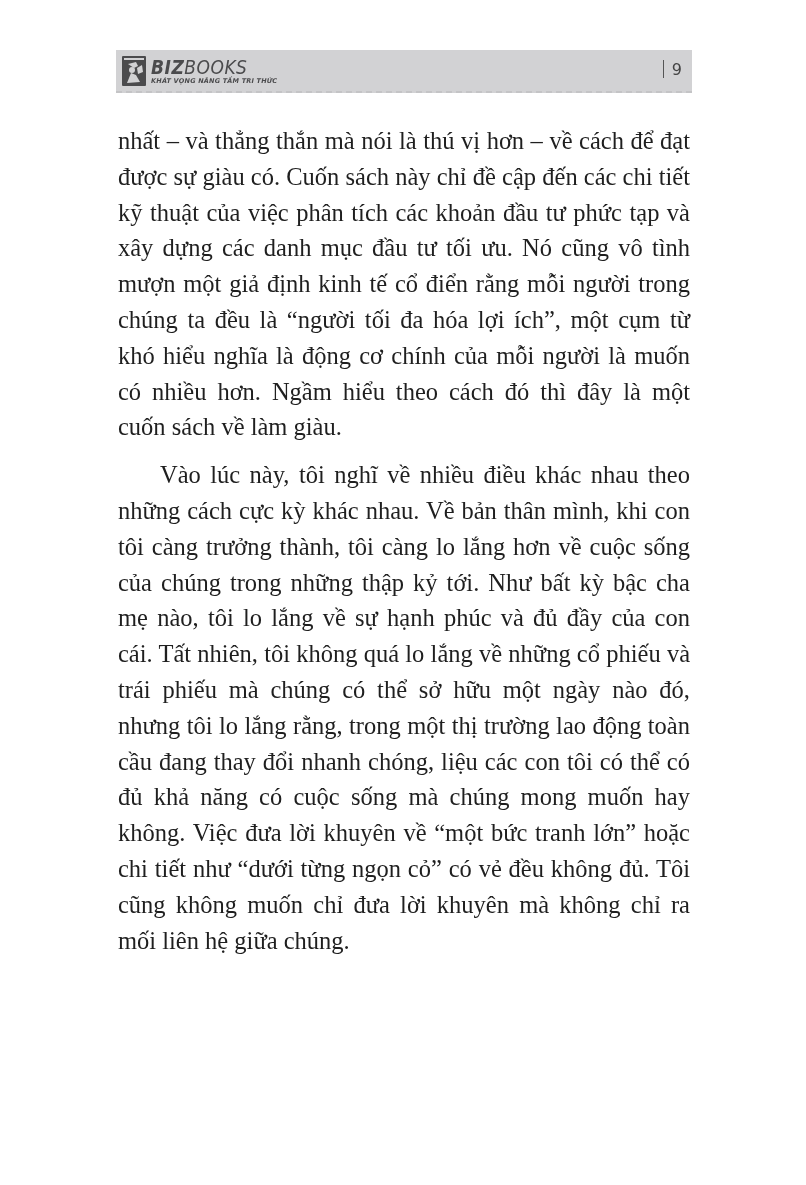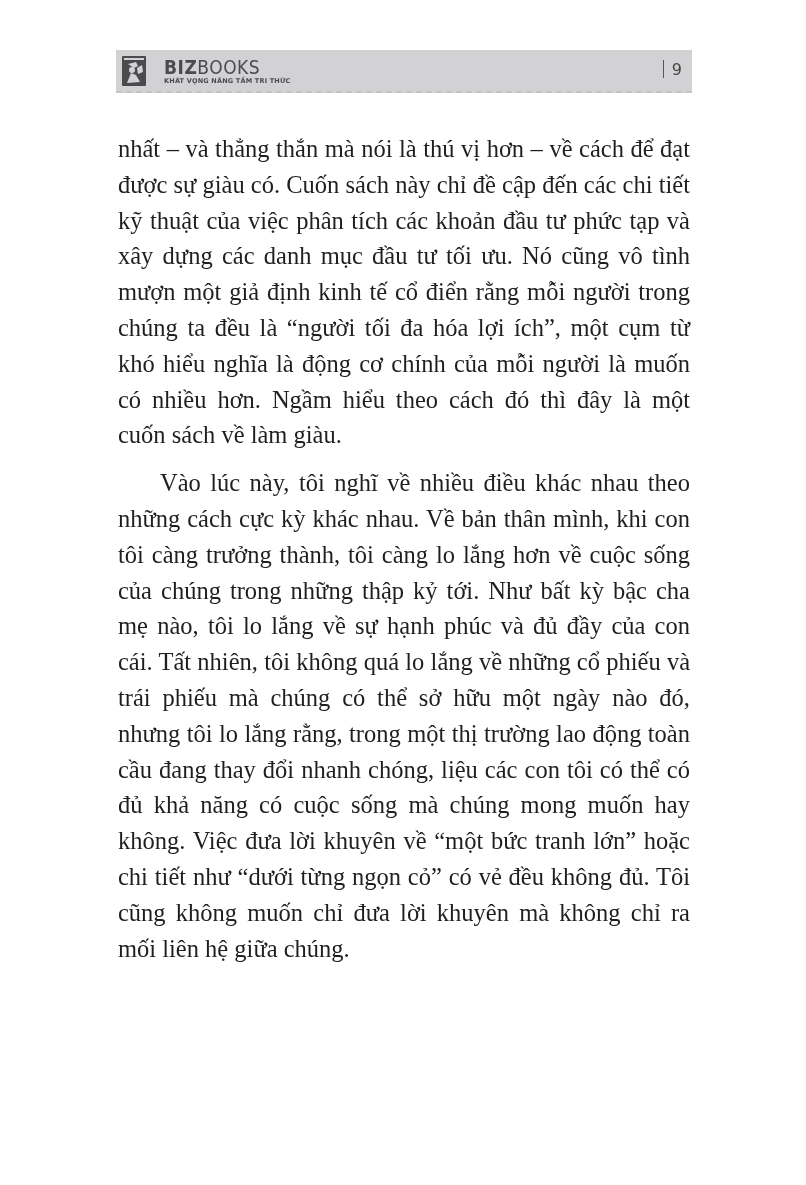--- a/index.html
+++ b/index.html
@@ -4,36 +4,36 @@
   <style>
     html, body { margin: 0; padding: 0; background: #ffffff; }
     body { width: 806px; height: 1185px; position: relative; overflow: hidden; }
     .header {
       position: absolute; left: 116px; top: 50px; width: 576px; height: 41px;
       background: #d2d2d4;
       border-bottom: 2px dashed #c4c4c6;
     }
     .logo { position: absolute; left: 6px; top: 4px; height: 34px; display: flex; align-items: center; }
     .logo-icon { width: 24px; height: 30px; display: block; }
-    .logo-text { margin-left: 18px; display: flex; flex-direction: column; justify-content: center; }
+    .logo-text { margin-left: 5px; display: flex; flex-direction: column; justify-content: center; font-style: italic; }
     .brand { font-family: "DejaVu Sans", sans-serif; font-size: 19px; line-height: 20px; color: #4b4b4d; letter-spacing: 0.5px; font-stretch: condensed; }
     .brand .biz { font-weight: bold; }
     .brand .books { font-weight: normal; }
     .tagline { font-family: "DejaVu Sans", sans-serif; font-size: 6.5px; font-weight: bold; color: #4b4b4d; letter-spacing: 0.2px; line-height: 9px; }
     .page-num {
       position: absolute; right: 10px; top: 10px;
       font-family: "DejaVu Sans", sans-serif; font-size: 16px; color: #444;
     }
     .page-num .sep { display: inline-block; width: 1px; height: 18px; background: #555; vertical-align: -3px; margin-right: 8px; }
     .body-text {
       position: absolute; left: 118px; top: 123px; width: 572px;
       font-family: "Liberation Serif", serif; font-size: 24.5px; line-height: 35.8px; color: #1f1f1f;
       text-align: justify;
     }
-    .para { margin: 8px 0 12px 0; }
+    .para { margin: 0 0 12px 0; }
     .indent { text-indent: 42px; }
   </style>
 </head>
 <body>
 
 <div class="header">
   <div class="logo">
     <svg class="logo-icon" viewBox="0 0 24 30">
       <rect x="0" y="0" width="24" height="30" rx="1" fill="#4b4b4d"></rect>
       <rect x="2" y="2" width="20" height="2" fill="#d2d2d4"></rect>

